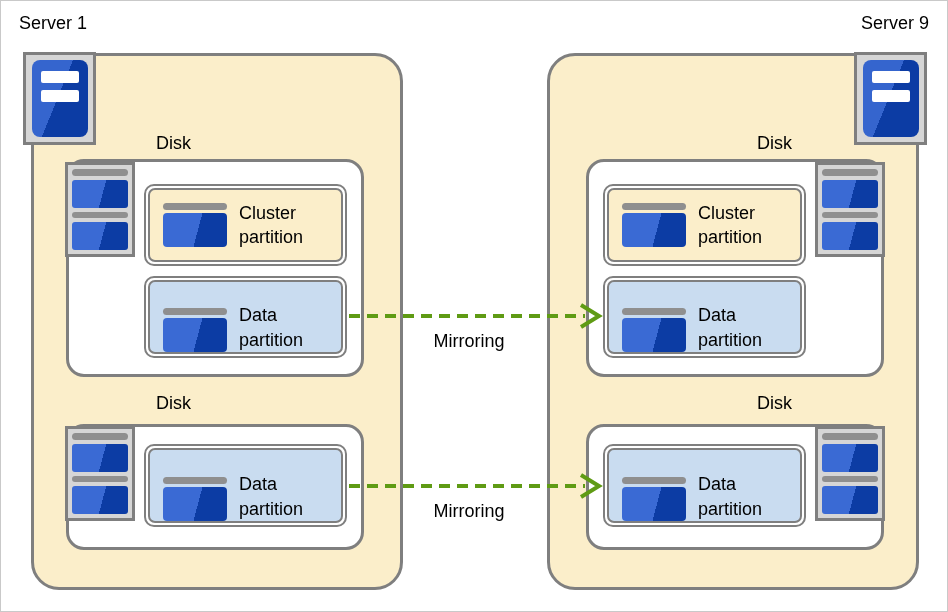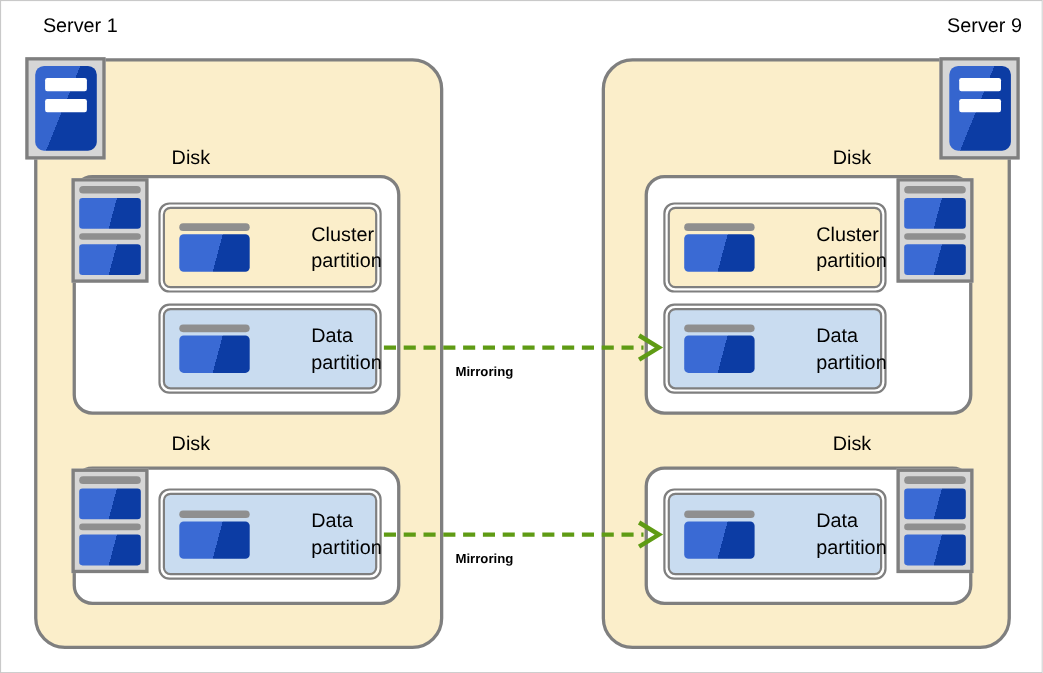--- a/index.html
+++ b/index.html
@@ -14,22 +14,22 @@
   
   .disk-box{position:absolute;width:298px;background:#ffffff;border:3px solid #7f7f7f;
     border-radius:18px;box-sizing:border-box;}
 
   
   .partition{position:absolute;width:203px;height:82px;box-sizing:border-box;
     border:2.5px solid #7f7f7f;border-radius:10px;background:#ffffff;padding:2px;}
   .partition-inner{height:100%;box-sizing:border-box;border:2px solid #7f7f7f;border-radius:7px;
     display:flex;align-items:center;gap:12px;padding-left:13px;}
   .partition.cream .partition-inner{background:#FBEECA;}
-  .partition.blue  .partition-inner{background:#C9DCF0;}
-  .part-label{font-size:18px;line-height:1.35;color:#000;width:96px;white-space:normal;margin-left:44px;}
+  .partition.blue  .partition-inner{background:#C9DCF0;align-items:flex-end;}
+  .part-label{font-size:18px;line-height:1.35;color:#000;width:96px;white-space:normal;}
 
   
   .part-icon{width:64px;display:flex;flex-direction:column;gap:3px;flex:none;}
   .gbar{height:7px;border-radius:4px;background:#8f8f8f;}
   .bluerect{height:34px;border-radius:4px;background:linear-gradient(105deg,#3A6AD4 54%,#0C3CA4 54%);}
 
   
   .disk-icon{position:absolute;width:70px;height:95px;background:#d6d6d6;border:3px solid #7f7f7f;
     box-sizing:border-box;display:flex;flex-direction:column;justify-content:center;gap:4px;padding:4px;}
   .disk-icon .gbar{height:7px;}
@@ -39,28 +39,28 @@
   .server-icon{position:absolute;width:73px;height:93px;background:#d6d6d6;border:3px solid #7f7f7f;
     box-sizing:border-box;display:flex;align-items:center;justify-content:center;}
   .tower{width:56px;height:77px;border-radius:8px;background:linear-gradient(112deg,#3565CE 47%,#0C3CA4 47%);
     display:flex;flex-direction:column;gap:7px;padding-top:11px;box-sizing:border-box;}
   .slot{width:38px;height:12px;background:#ffffff;border-radius:2px;margin-left:9px;}
 
   .arrows{position:absolute;left:0;top:0;pointer-events:none;}
   .dashline{stroke:#5F9B14;stroke-width:4;stroke-dasharray:11 7;fill:none;}
   .arrowhead{stroke:#5F9B14;stroke-width:4;fill:none;stroke-linejoin:miter;}
 
-  .mirror-label{position:absolute;width:110px;font-size:12px;color:#000;font-weight:bold;}
+  .mirror-label{position:absolute;width:110px;text-align:center;font-size:18px;color:#000;}
 </style>
 </head>
 <body>
 
 <div class="page">
 
-  <div class="txt" style="left:18px;top:12px;margin-left:20px;">Server 1</div>
+  <div class="txt" style="left:18px;top:12px;">Server 1</div>
   <div class="txt" style="right:18px;top:12px;">Server 9</div>
 
   <div class="server-box" style="left:30px;"></div>
   <div class="server-box" style="left:546px;"></div>
 
   <div class="txt" style="left:155px;top:132px;">Disk</div>
   <div class="disk-box" style="left:65px;top:158px;height:218px;"></div>
 
   <div class="disk-icon" style="left:64px;top:161px;">
     <span class="gbar"></span>

